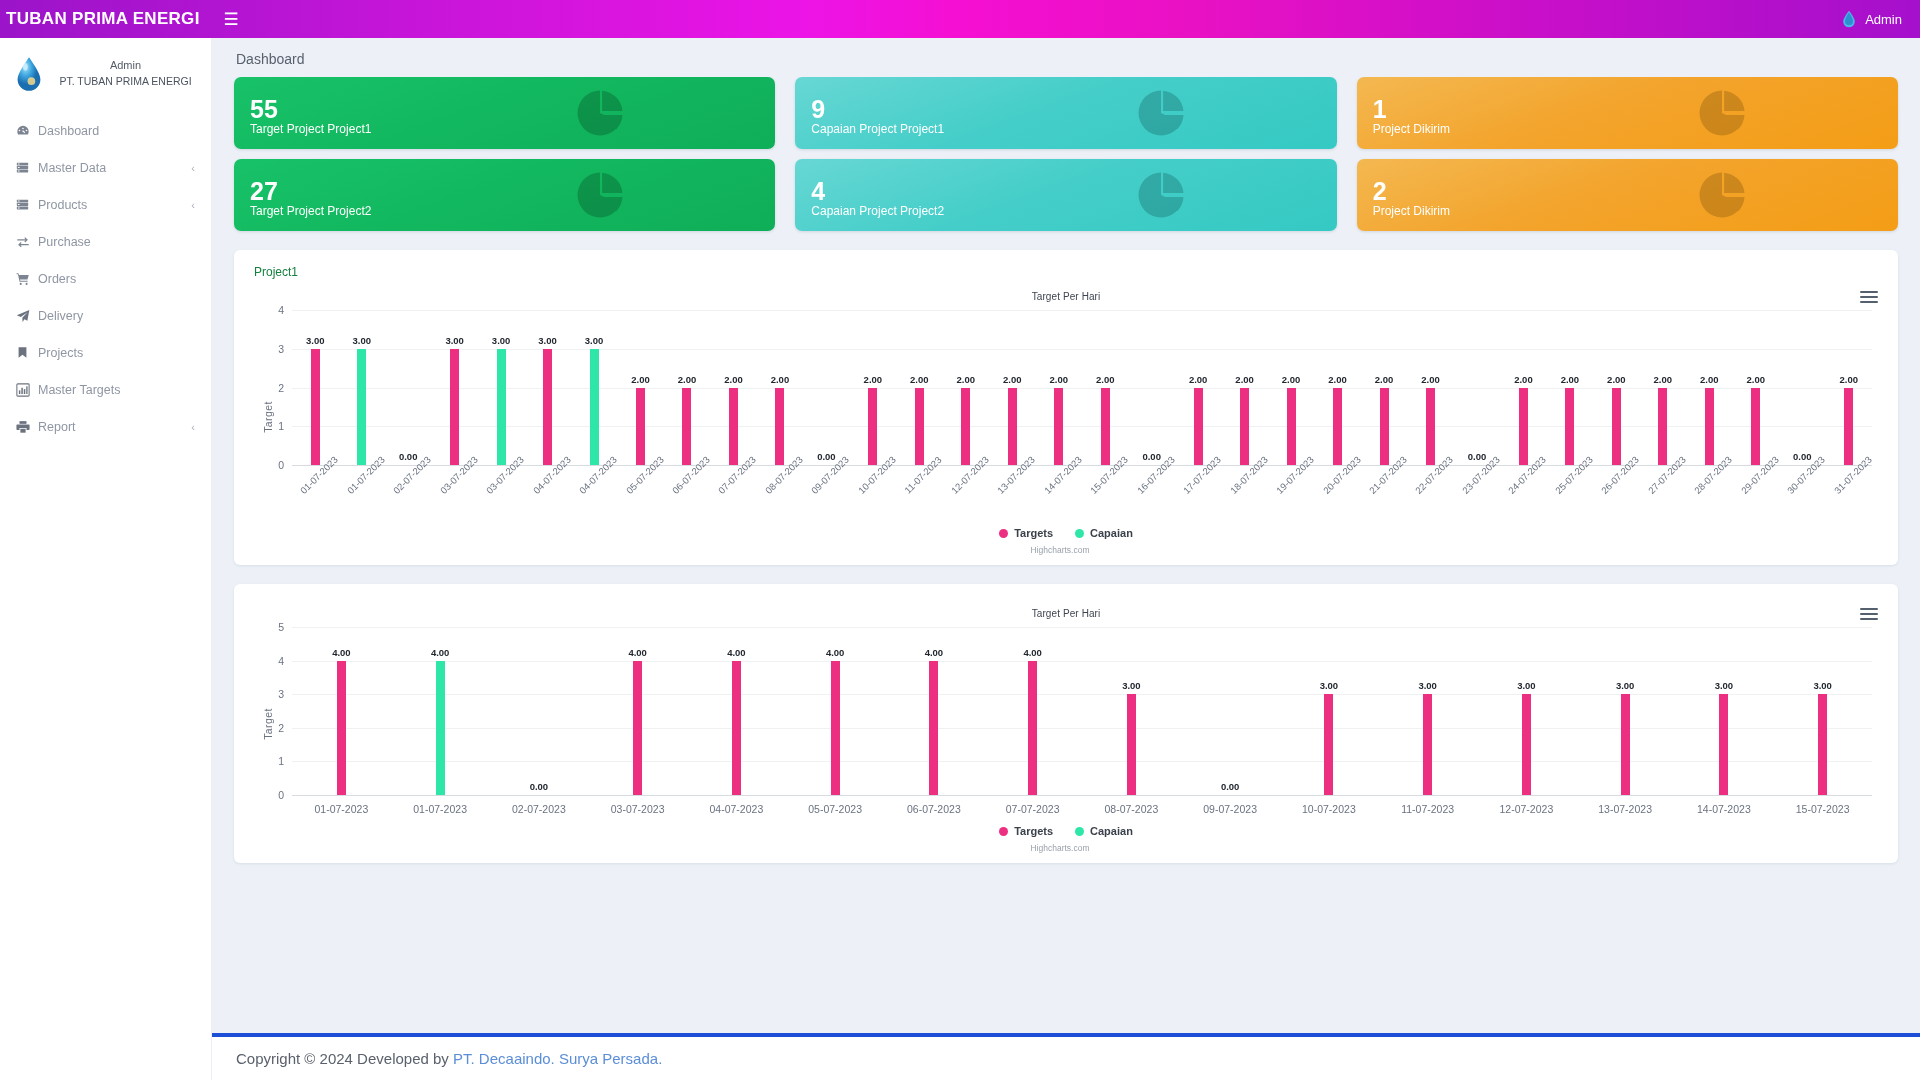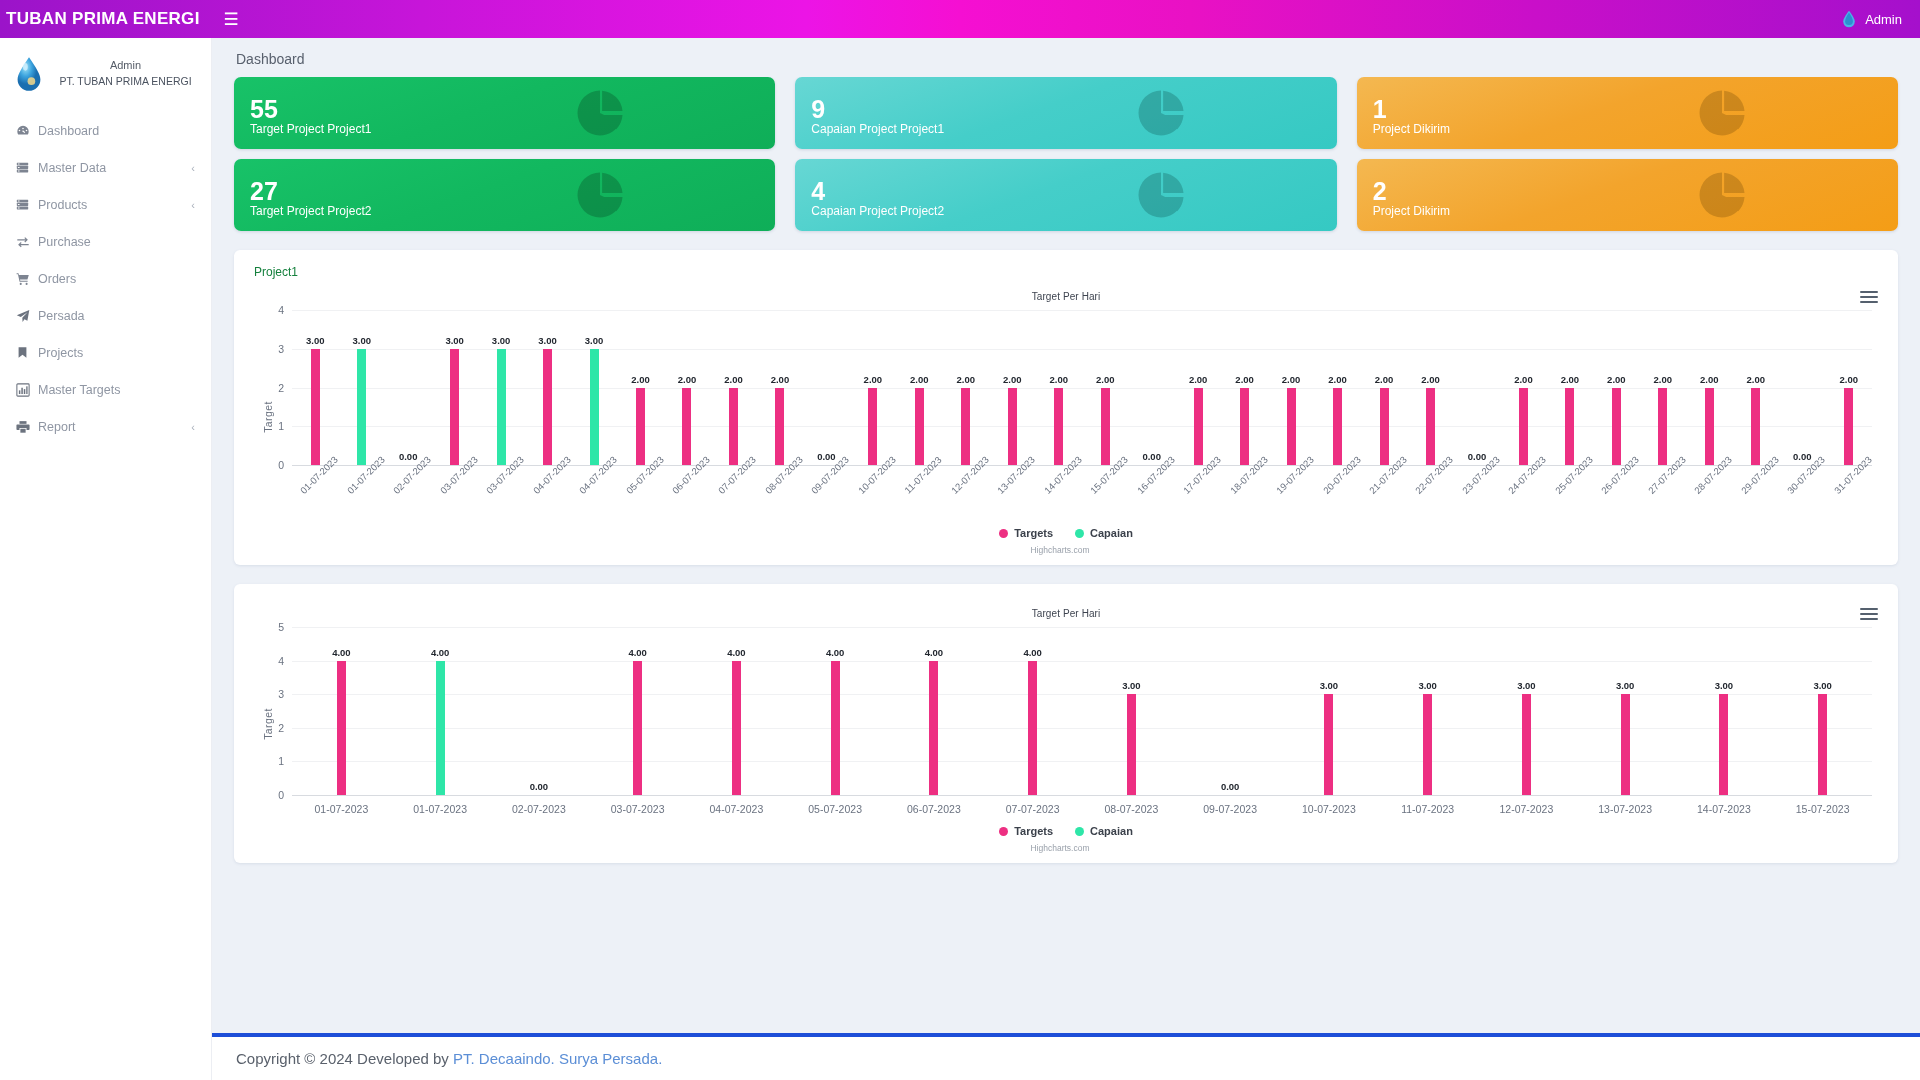--- a/index.html
+++ b/index.html
@@ -265,21 +265,21 @@
         <span class="nav-label">Orders</span>
         <span class="nav-caret"></span>
       </div>
 
       <div class="nav-item">
         <span class="nav-ico">
           <svg width="14" height="14" viewBox="0 0 16 16" fill="#6c737f">
               <path d="M15.2 1.1L.9 7.2l4.6 1.9 7.6-5.4-5.9 6.4.3 4.7 2.2-3.1 3.3 1.6z"></path>
             </svg>
         </span>
-        <span class="nav-label">Persada</span>
+        <span class="nav-label">Delivery</span>
         <span class="nav-caret"></span>
       </div>
 
       <div class="nav-item">
         <span class="nav-ico">
           <svg width="13" height="13" viewBox="0 0 16 16" fill="#6c737f">
               <path d="M3.2 1.4h9.6v13.2L8 10.8l-4.8 3.8z"></path>
             </svg>
         </span>
         <span class="nav-label">Projects</span>

